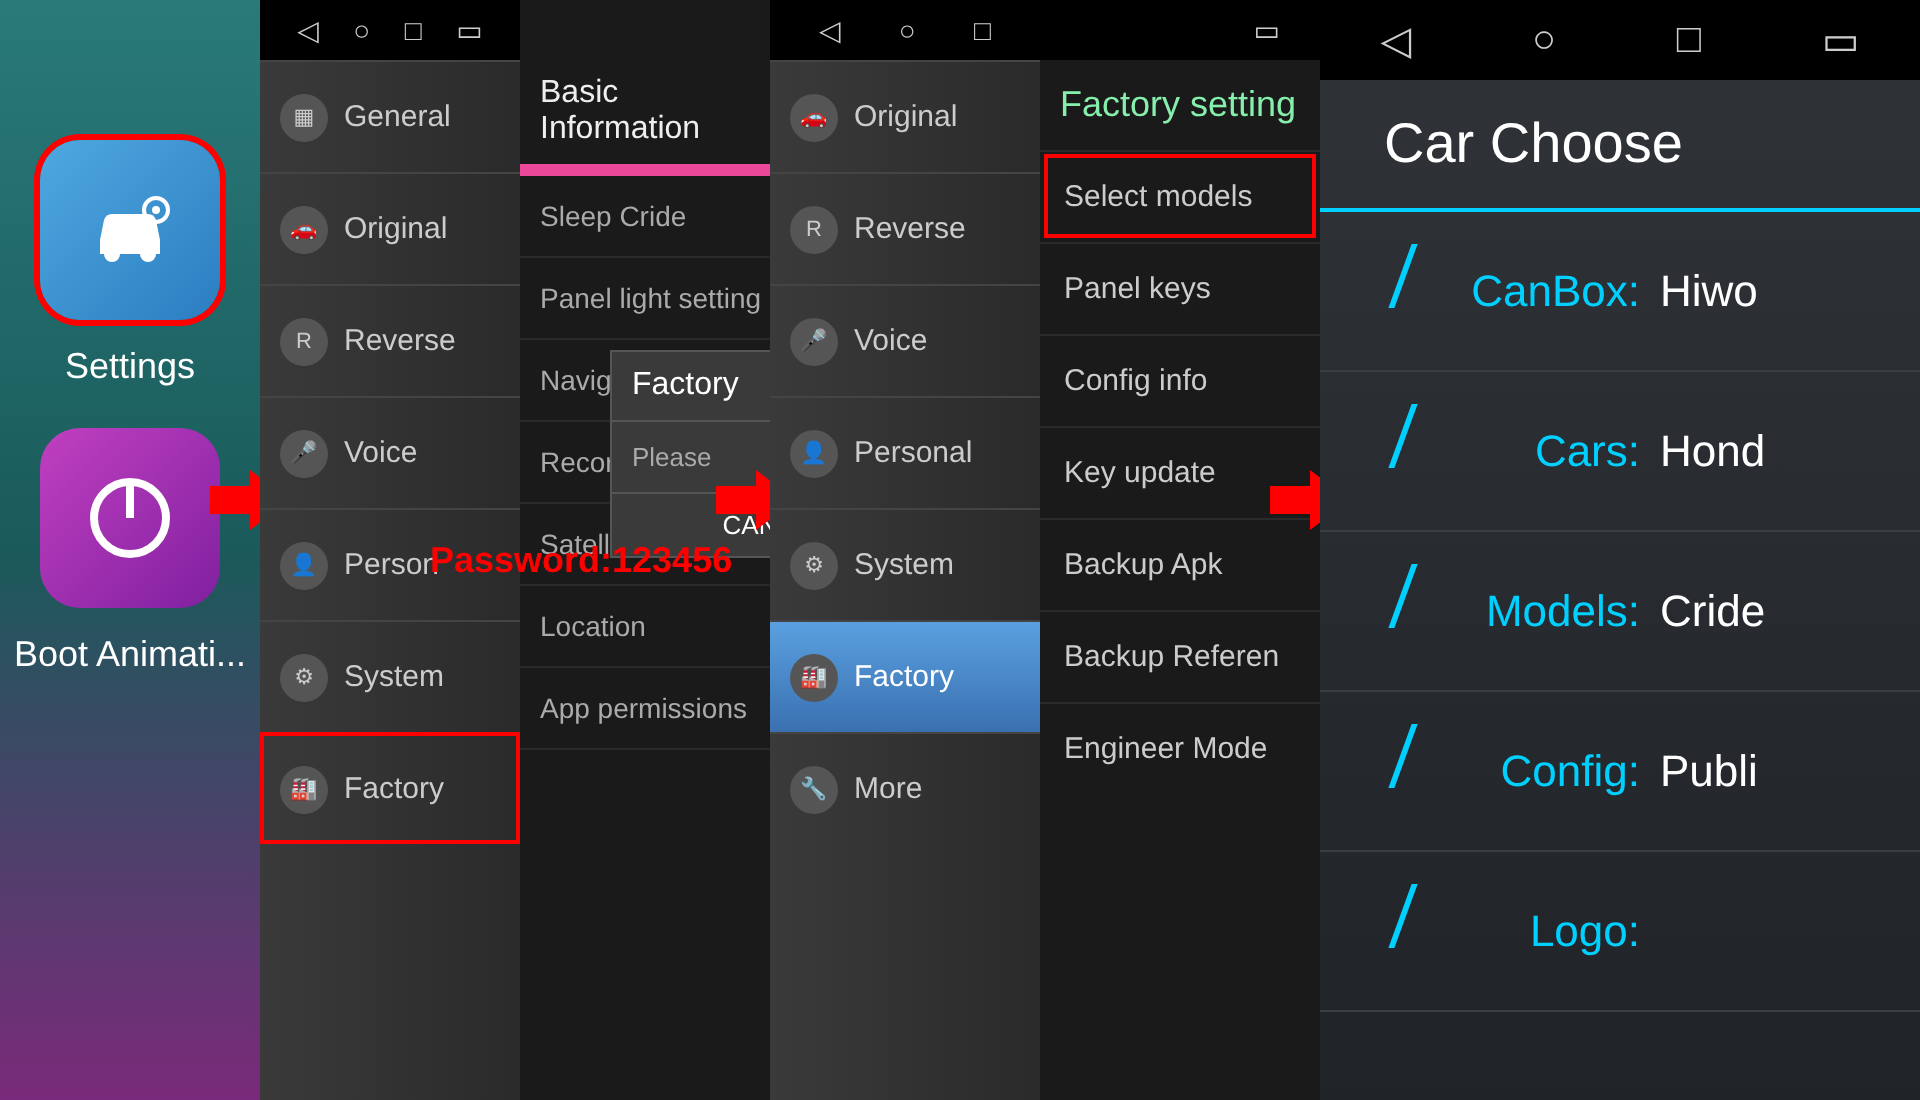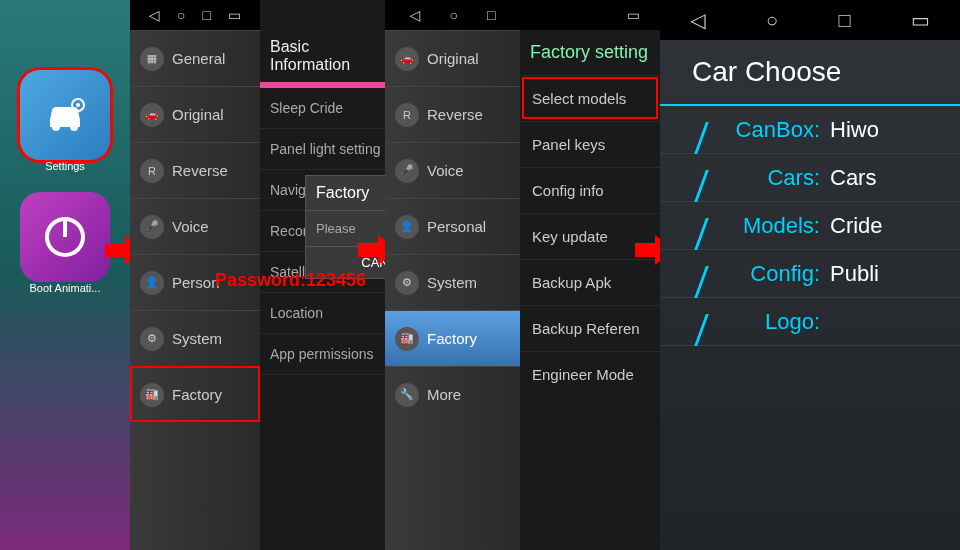--- a/index.html
+++ b/index.html
@@ -31,21 +31,21 @@
 }
 .app-icon .icon-box {
   width: 90px;
   height: 90px;
   border-radius: 20px;
   display: flex;
   align-items: center;
   justify-content: center;
 }
 .app-icon.highlight .icon-box { box-shadow: 0 0 0 3px #f00; }
-.app-icon .label { margin-top: 0; font-size: 11px; color: #fff; }
+.app-icon .label { margin-top: 13px; font-size: 18px; color: #fff; }
 .settings-box { background: linear-gradient(135deg, #4fa8e0, #2b7dc0); }
 .boot-box { background: linear-gradient(135deg, #c040c0, #8020a0); }
 
 
 .panel-2 {
   width: 255px;
   background: #222;
   display: flex;
 }
 .settings-list {
@@ -165,21 +165,21 @@
   justify-content: space-around;
 }
 .panel-4 .nav-bar-4 .nav-icon { color: #ccc; font-size: 20px; }
 .car-title {
   padding: 16px 32px;
   font-size: 28px;
   color: #fff;
   border-bottom: 2px solid #00d0ff;
 }
 .car-row {
-  height: 48px;
+  height: 80px;
   display: flex;
   align-items: center;
   border-bottom: 1px solid #3a3e42;
   padding: 0 10px;
   position: relative;
 }
 .car-row::before {
   content: '';
   position: absolute;
   left: 40px;
@@ -373,21 +373,21 @@
     <span class="nav-icon">□</span>
     <span class="nav-icon">▭</span>
   </div>
   <div class="car-title">Car Choose</div>
   <div class="car-row">
     <div class="car-label">CanBox:</div>
     <div class="car-value">Hiwo</div>
   </div>
   <div class="car-row">
     <div class="car-label">Cars:</div>
-    <div class="car-value">Cars</div>
+    <div class="car-value">Hond</div>
   </div>
   <div class="car-row">
     <div class="car-label">Models:</div>
     <div class="car-value">Cride</div>
   </div>
   <div class="car-row">
     <div class="car-label">Config:</div>
     <div class="car-value">Publi</div>
   </div>
   <div class="car-row">

